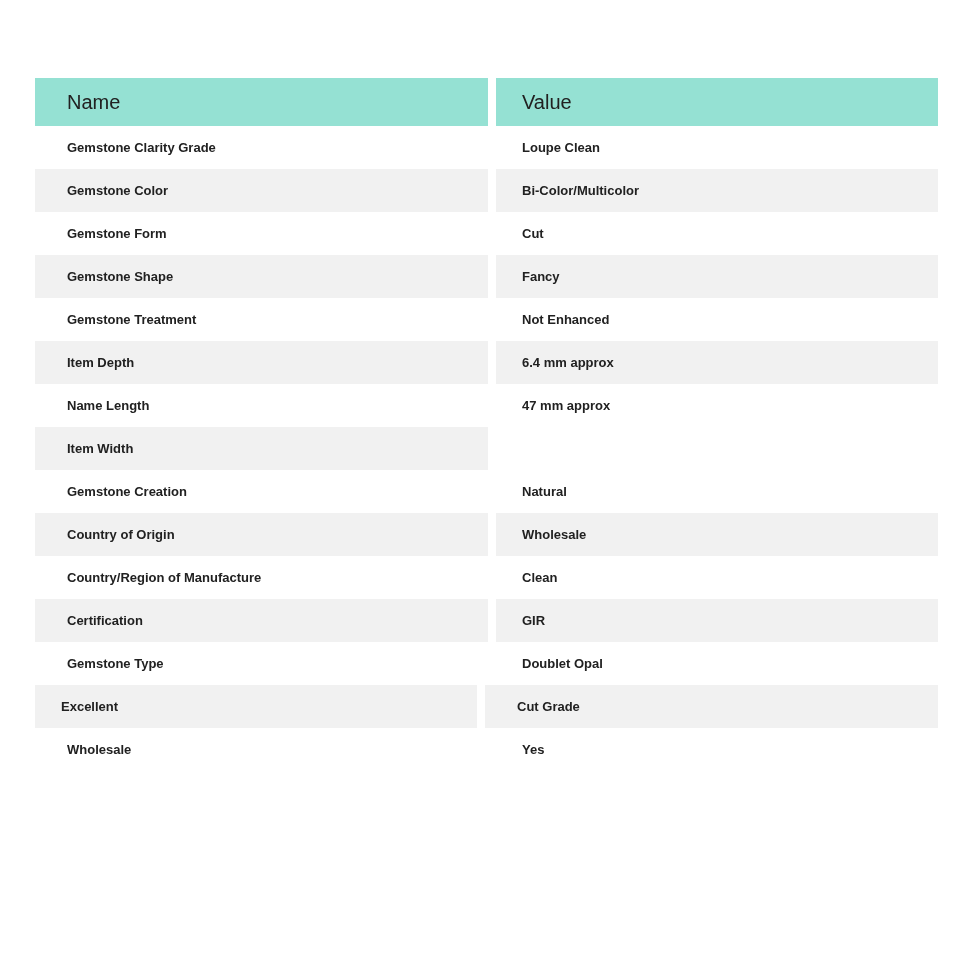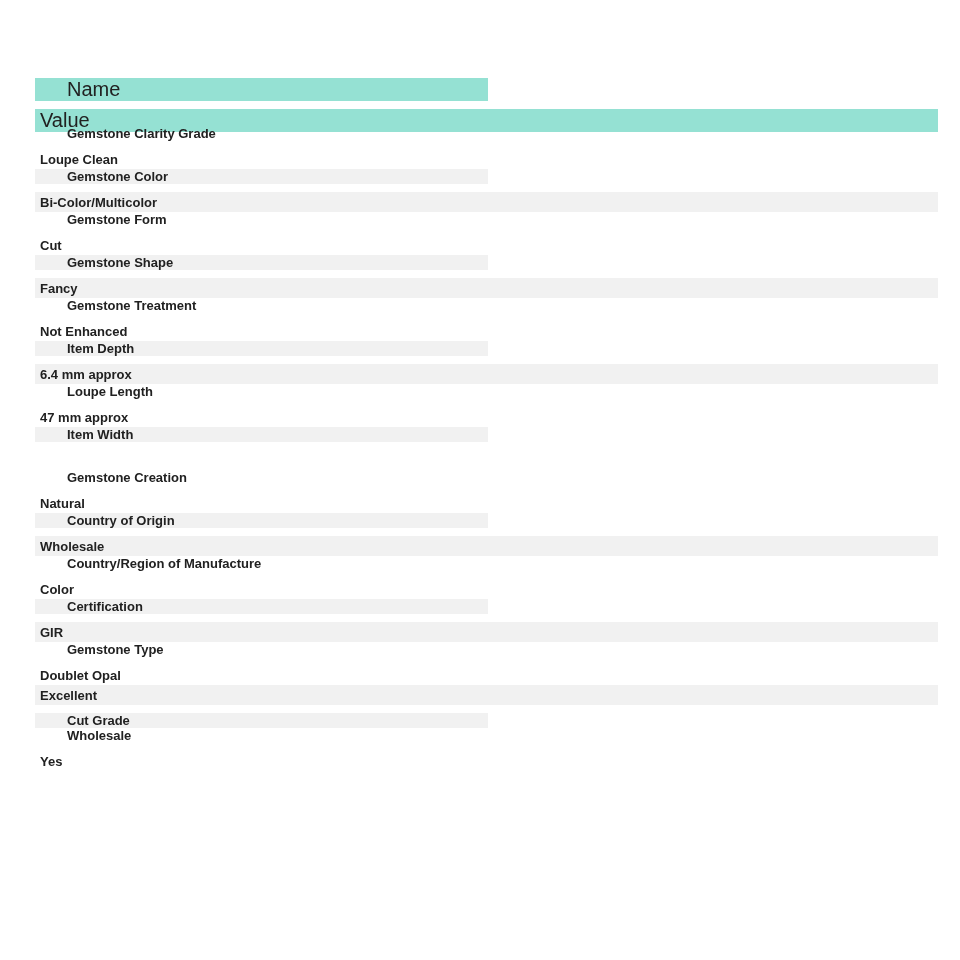--- a/index.html
+++ b/index.html
@@ -19,34 +19,33 @@
   .spec-table {
     position: absolute;
     left: 35px;
     top: 78px;
     width: 903px;
   }
   .row {
     display: flex;
     gap: 8px;            
     background: #ffffff;
-    flex-direction: column;
   }
   .cell {
     display: flex;
     align-items: center;
     box-sizing: border-box;
   }
   .name-cell {
     width: 453px;
     padding-left: 32px;
   }
   .value-cell {
     flex: 1;
-    padding-left: 5px;
+    padding-left: 26px;
   }
   .header-row {
     height: 48px;
   }
   .header-row .cell {
     background: #95e1d3;
     font-size: 20px;
     height: 48px;
   }
   .body-rows .row {
@@ -88,37 +87,37 @@
       </div>
       <div class="row">
         <div class="cell name-cell">Gemstone Treatment</div>
         <div class="cell value-cell">Not Enhanced</div>
       </div>
       <div class="row">
         <div class="cell name-cell">Item Depth</div>
         <div class="cell value-cell">6.4 mm approx</div>
       </div>
       <div class="row">
-        <div class="cell name-cell">Loupe Length</div>
+        <div class="cell name-cell">Name Length</div>
         <div class="cell value-cell">47 mm approx</div>
       </div>
       <div class="row">
         <div class="cell name-cell">Item Width</div>
       </div>
       <div class="row">
         <div class="cell name-cell">Gemstone Creation</div>
         <div class="cell value-cell">Natural</div>
       </div>
       <div class="row">
         <div class="cell name-cell">Country of Origin</div>
         <div class="cell value-cell">Wholesale</div>
       </div>
       <div class="row">
         <div class="cell name-cell">Country/Region of Manufacture</div>
-        <div class="cell value-cell">Color</div>
+        <div class="cell value-cell">Clean</div>
       </div>
       <div class="row">
         <div class="cell name-cell">Certification</div>
         <div class="cell value-cell">GIR</div>
       </div>
       <div class="row">
         <div class="cell name-cell">Gemstone Type</div>
         <div class="cell value-cell">Doublet Opal</div>
       </div>
       <div class="row">

